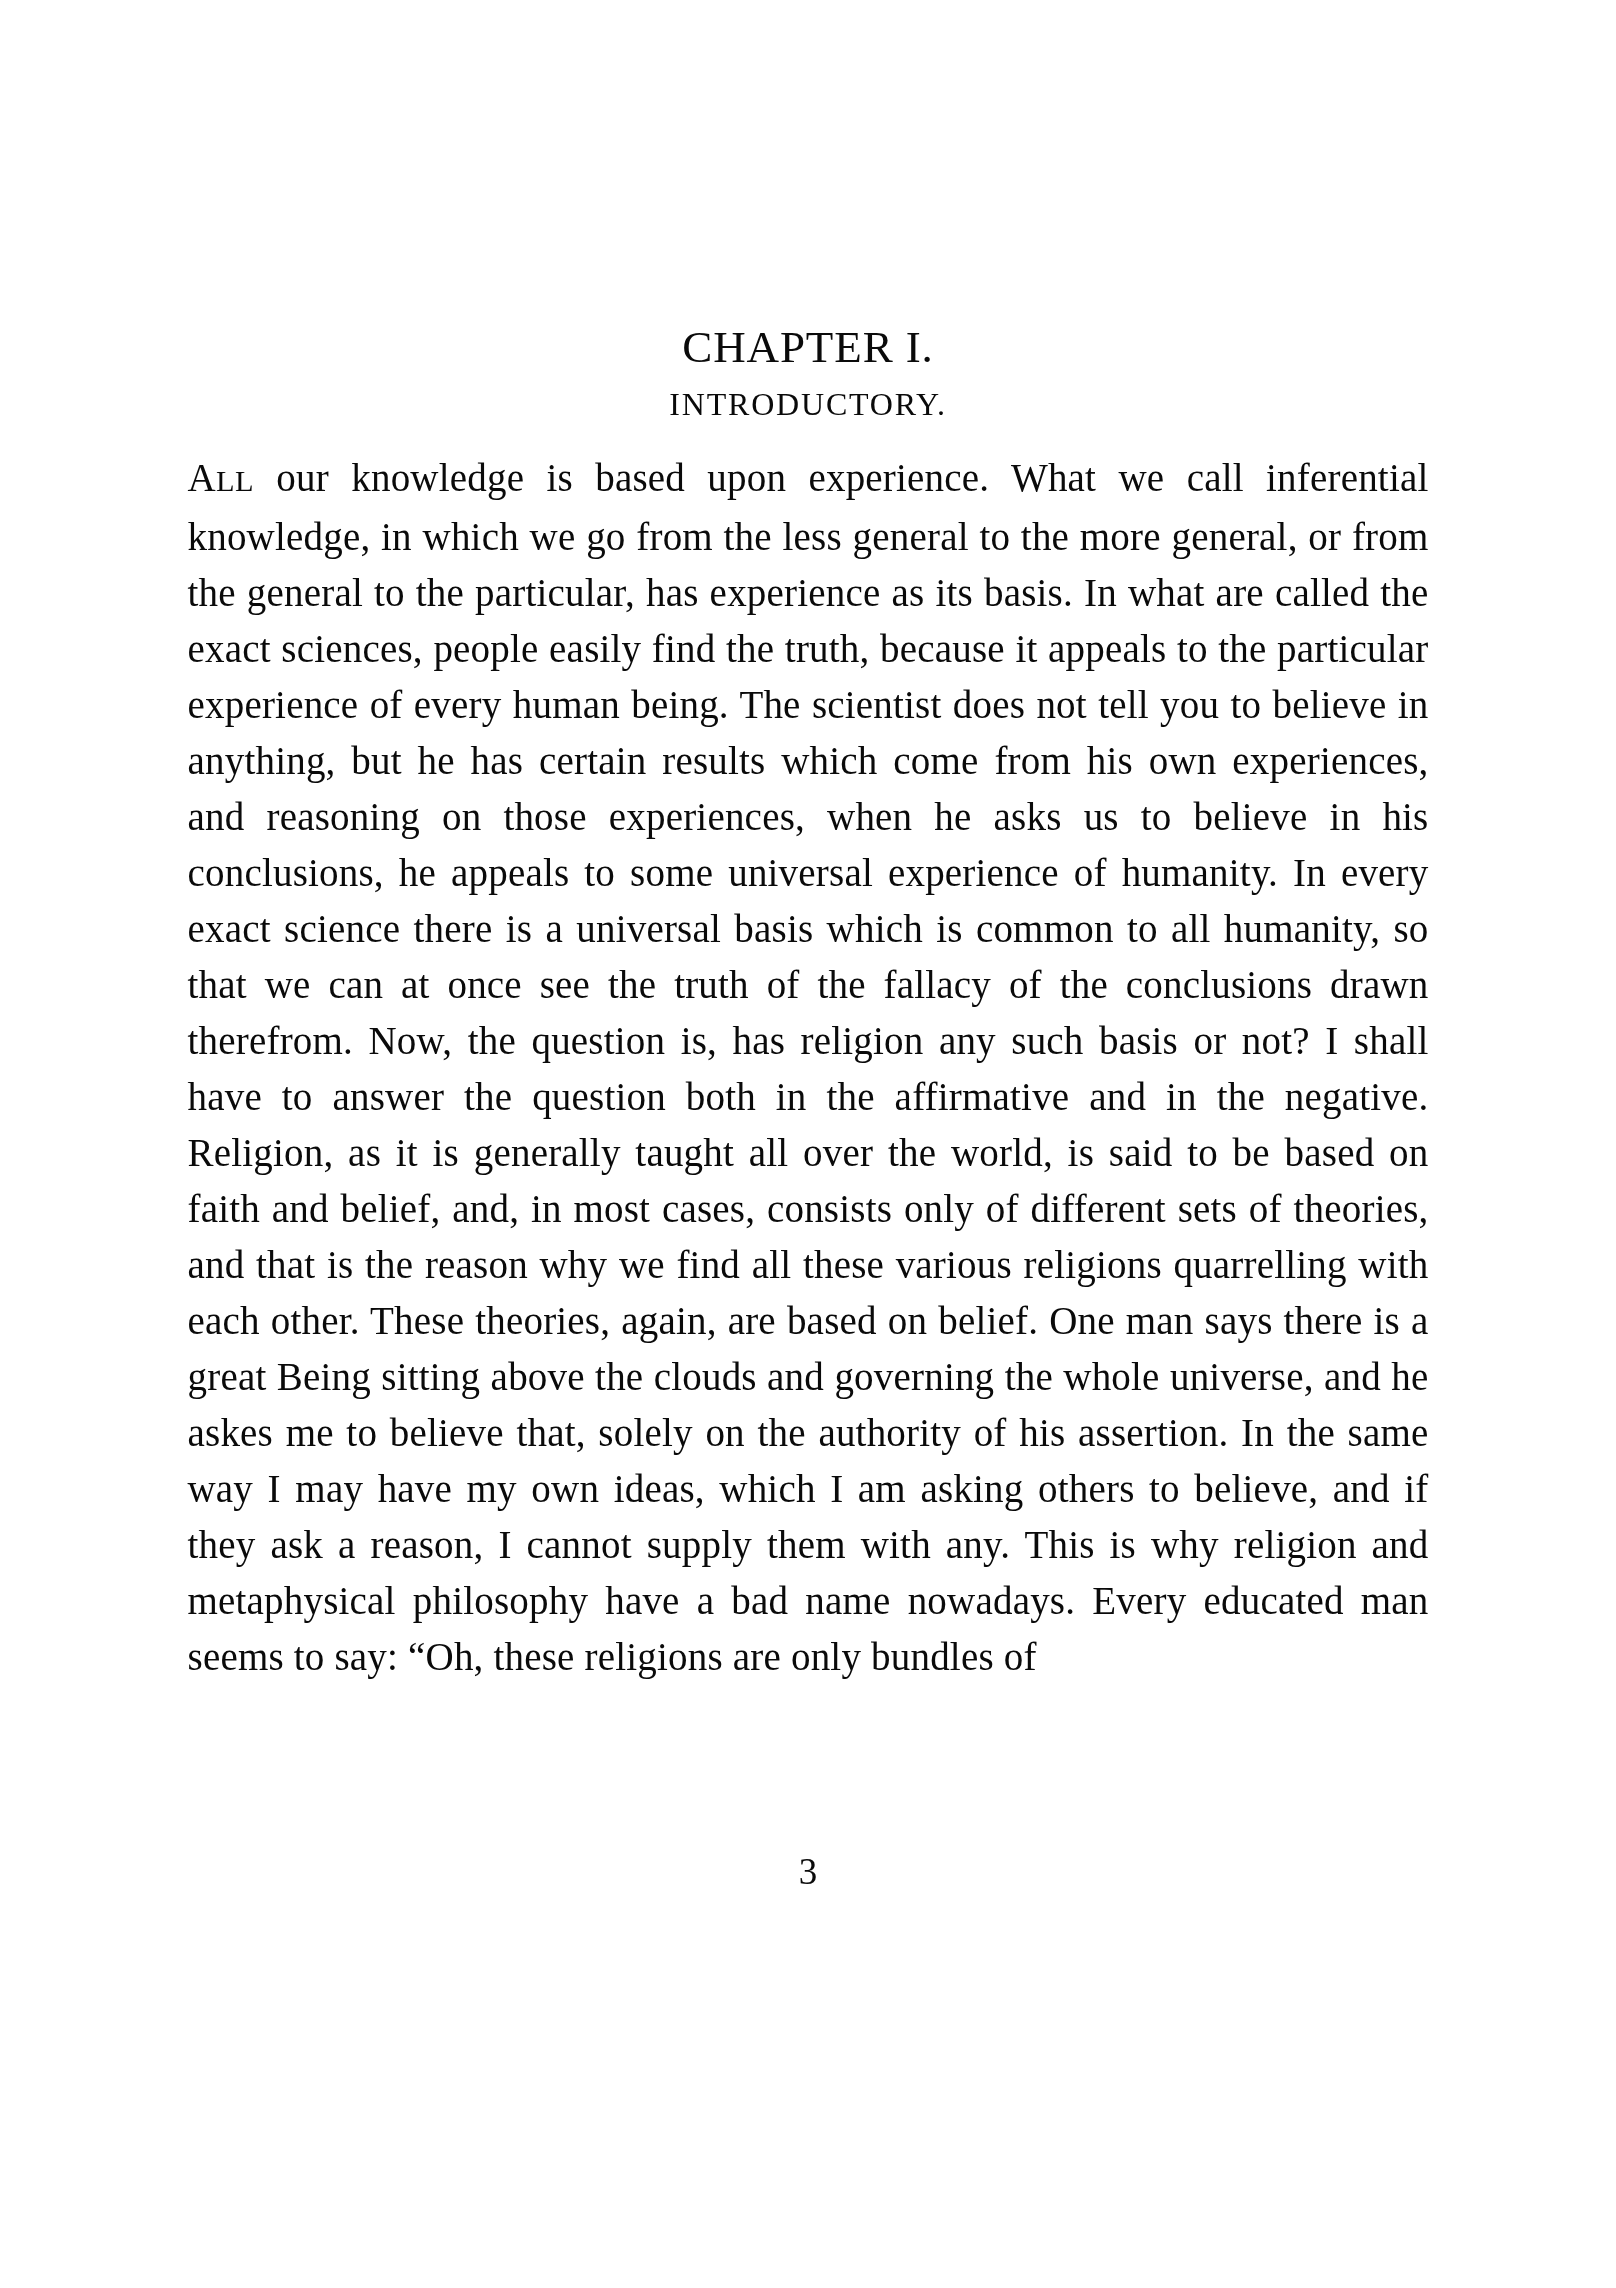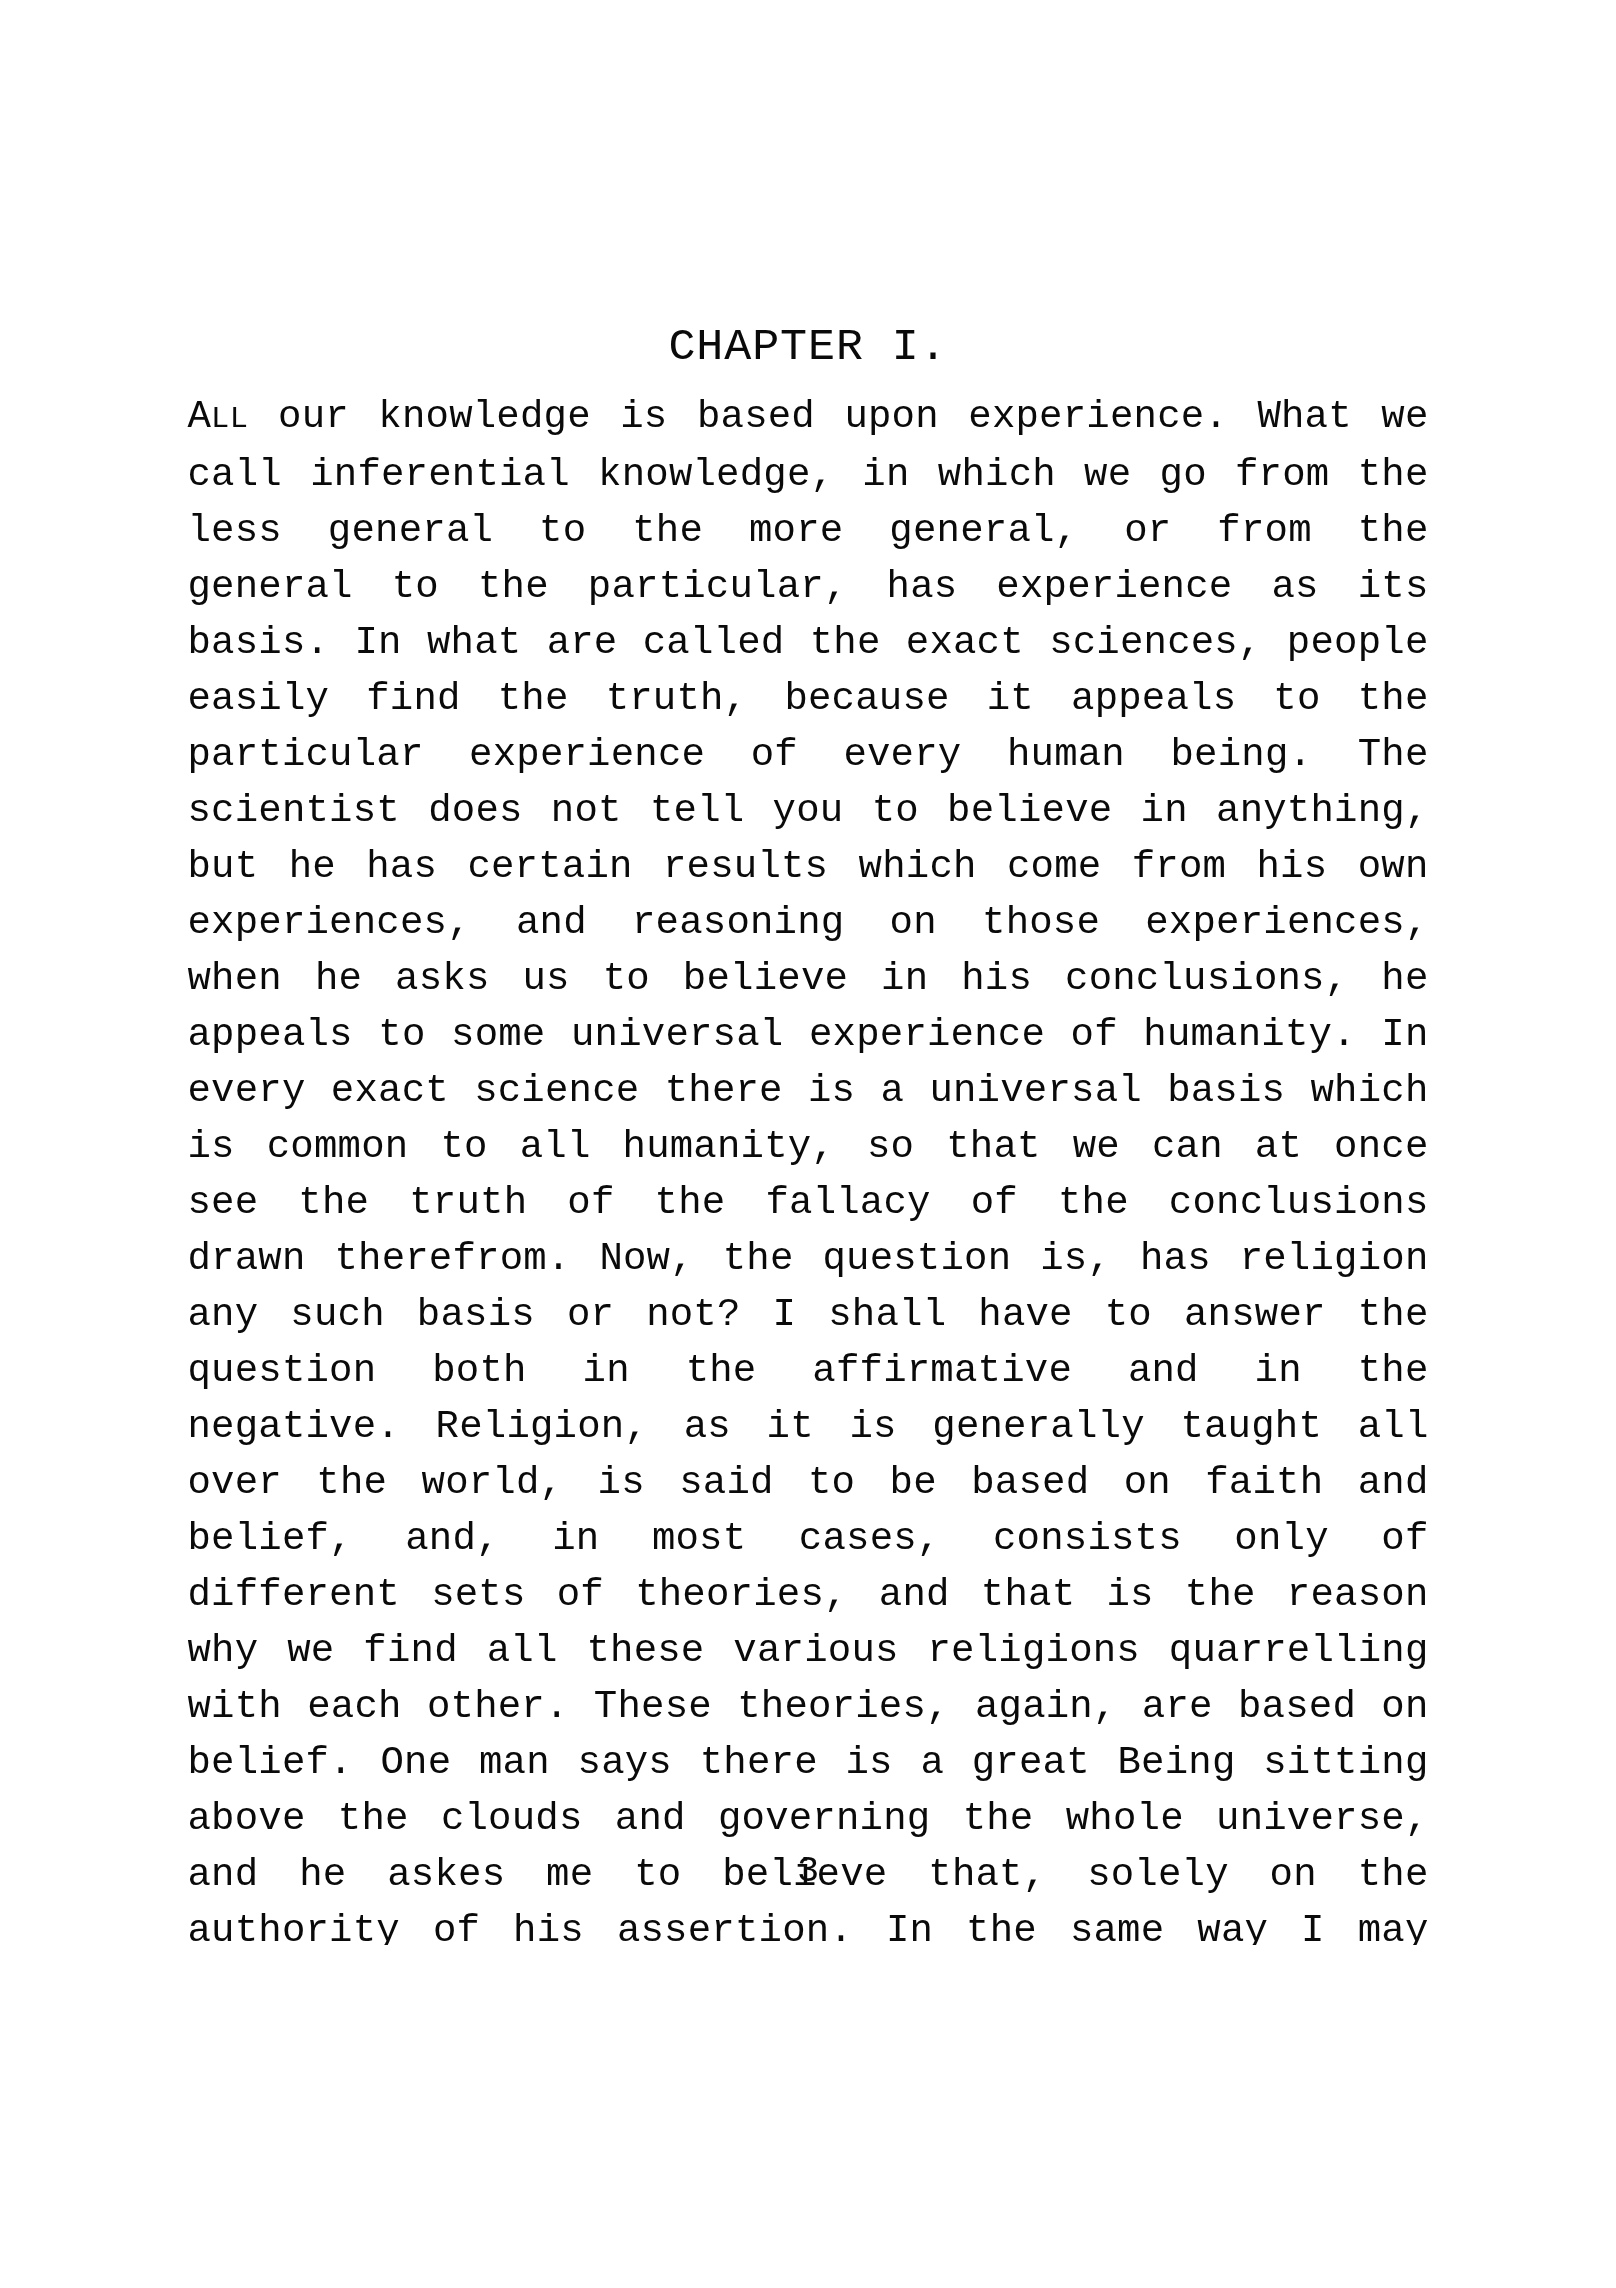--- a/index.html
+++ b/index.html
@@ -5,21 +5,21 @@
   html, body {
     margin: 0;
     padding: 0;
     background: #ffffff;
   }
   .sheet {
     position: relative;
     width: 1616px;
     height: 1945px;
     background: #ffffff;
-    font-family: Liberation Mono, monospace;
+    font-family: Liberation Serif, serif;
     color: #0a0a0a;
     overflow: hidden;
     box-sizing: border-box;
     padding-top: 323px;
   }
   .title {
     text-align: center;
     font-size: 45px;
     font-weight: normal;
     letter-spacing: 0.9px;
@@ -60,19 +60,20 @@
     line-height: 37px;
   }
 </style>
 </head>
 <body>
 
 <div class="sheet">
 
   <h1 class="title">CHAPTER I.</h1>
 
+  <h2 class="subtitle">INTRODUCTORY.</h2>
 
   <p class="body-text"><span class="lead-initial">A</span><span class="lead-small">LL</span><span> our knowledge is based upon experience. What we call inferential knowledge, in which we go from the less general to the more general, or from the general to the particular, has experience as its basis. In what are called the exact sciences, people easily find the truth, because it appeals to the particular experience of every human being. The scientist does not tell you to believe in anything, but he has certain results which come from his own experiences, and reasoning on those experiences, when he asks us to believe in his conclusions, he appeals to some universal experience of humanity. In every exact science there is a universal basis which is common to all humanity, so that we can at once see the truth of the fallacy of the conclusions drawn therefrom. Now, the question is, has religion any such basis or not? I shall have to answer the question both in the affirmative and in the negative. Religion, as it is generally taught all over the world, is said to be based on faith and belief, and, in most cases, consists only of different sets of theories, and that is the reason why we find all these various religions quarrelling with each other. These theories, again, are based on belief. One man says there is a great Being sitting above the clouds and governing the whole universe, and he askes me to believe that, solely on the authority of his assertion. In the same way I may have my own ideas, which I am asking others to believe, and if they ask a reason, I cannot supply them with any. This is why religion and metaphysical philosophy have a bad name nowadays. Every educated man seems to say: “Oh, these religions are only bundles of</span></p>
 
   <div class="page-number">3</div>
 
 </div>
 
 
 </body></html>

